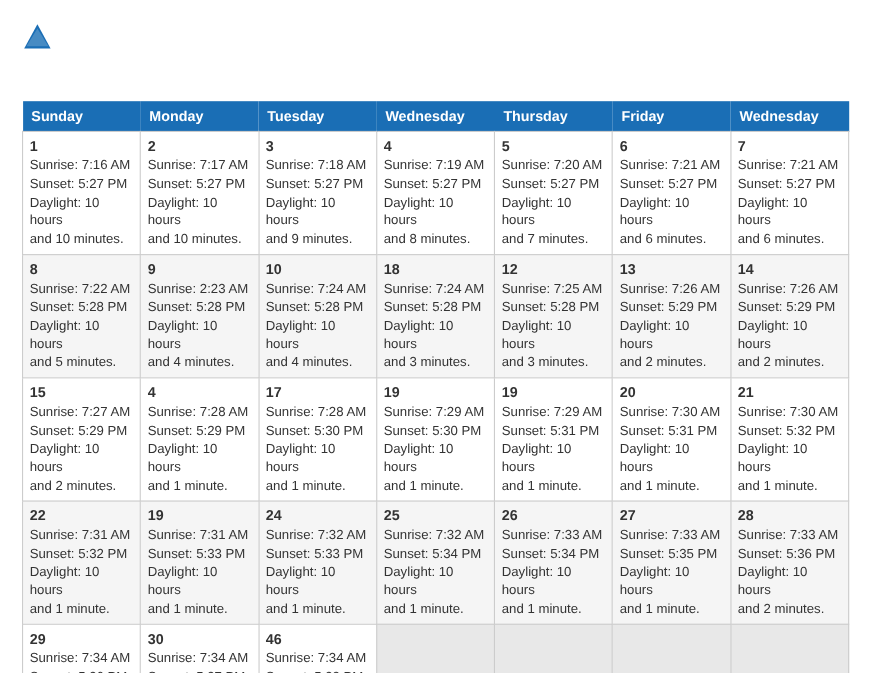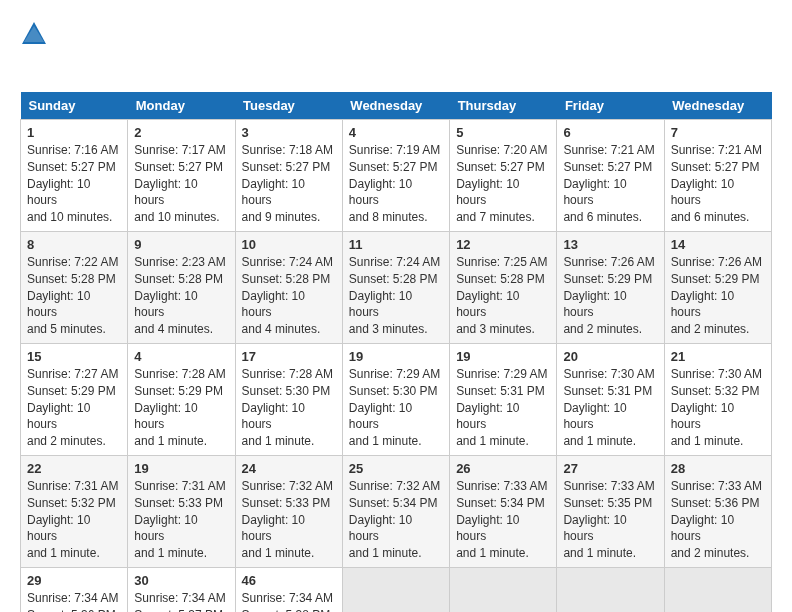--- a/index.html
+++ b/index.html
@@ -186,21 +186,21 @@
 and 4 minutes.</div>
         </td>
         <td>
           <span class="day-num">10</span>
           <div class="day-info" style="white-space: pre-line;">Sunrise: 7:24 AM
 Sunset: 5:28 PM
 Daylight: 10 hours
 and 4 minutes.</div>
         </td>
         <td>
-          <span class="day-num">11</span>
+          <span class="day-num">18</span>
           <div class="day-info" style="white-space: pre-line;">Sunrise: 7:24 AM
 Sunset: 5:28 PM
 Daylight: 10 hours
 and 3 minutes.</div>
         </td>
         <td>
           <span class="day-num">12</span>
           <div class="day-info" style="white-space: pre-line;">Sunrise: 7:25 AM
 Sunset: 5:28 PM
 Daylight: 10 hours

